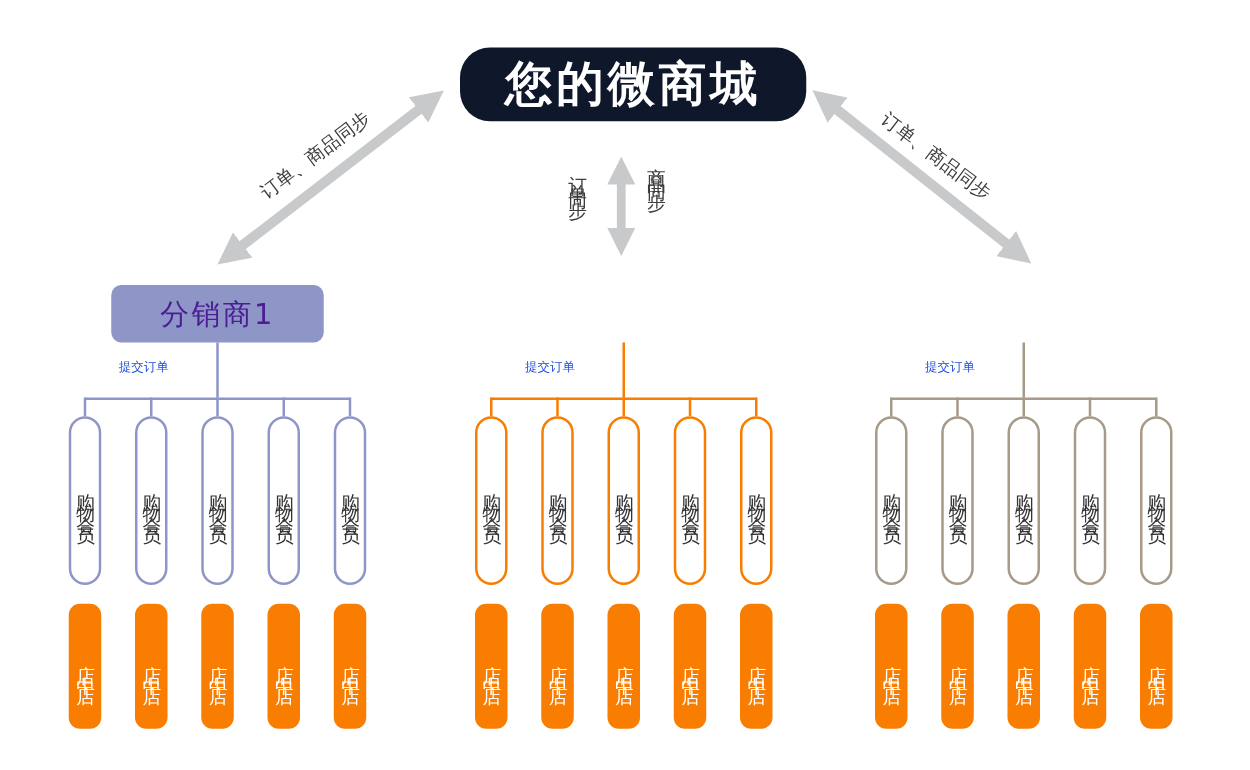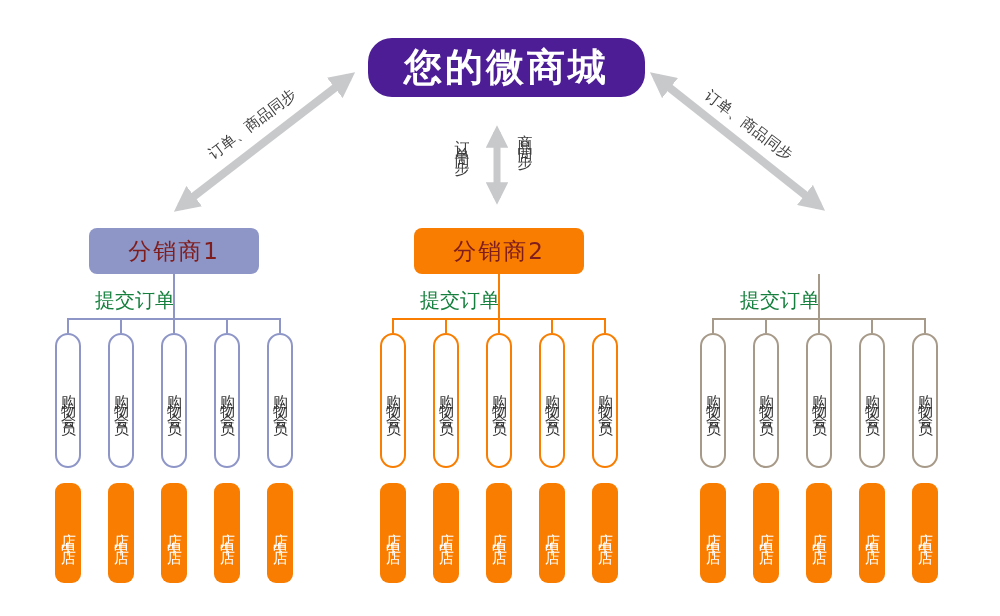--- a/index.html
+++ b/index.html
@@ -42,29 +42,29 @@
   .group.g1 { left: 55px; }
   .group.g2 { left: 380px; }
   .group.g3 { left: 700px; }
 
   .distributor {
     position: absolute;
     left: 34px; top: 0;
     width: 170px; height: 46px;
     border-radius: 8px;
     display: flex; align-items: center; justify-content: center;
-    color: #7f1d1d;
+    color: #4c1d95;
     font-size: 23px;
     letter-spacing: 2px;
   }
   .submit-label {
     position: absolute;
     left: 40px; top: 59px;
-    font-size: 20px;
-    color: #15803d;
+    font-size: 10px;
+    color: #1d4ed8;
     white-space: nowrap;
   }
   .drop-line { position: absolute; left: 118px; top: 46px; width: 1.5px; height: 44px; }
   .bus-line  { position: absolute; left: 13px;  top: 90px; width: 212px; height: 1.5px; }
 
   .columns {
     position: absolute;
     left: 0; top: 90px; width: 238px;
     display: flex;
     justify-content: space-between;
@@ -104,21 +104,21 @@
     <defs>
       <marker id="ah" viewBox="0 0 10 10" refX="7" refY="5" markerWidth="3.2" markerHeight="3.2" orient="auto-start-reverse">
         <path d="M0,0 L10,5 L0,10 z" style="fill: rgb(200, 201, 203);"></path>
       </marker>
     </defs>
     <line x1="180" y1="207" x2="349" y2="77" stroke-width="8" marker-start="url(#ah)" marker-end="url(#ah)" style="stroke: rgb(200, 201, 203);"></line>
     <line x1="497" y1="132" x2="497" y2="198" stroke-width="7" marker-start="url(#ah)" marker-end="url(#ah)" style="stroke: rgb(200, 201, 203);"></line>
     <line x1="656" y1="77" x2="819" y2="206" stroke-width="8" marker-start="url(#ah)" marker-end="url(#ah)" style="stroke: rgb(200, 201, 203);"></line>
   </svg>
 
-  <div class="root-box" style="background: #4c1d95; border-radius: 24px;">
+  <div class="root-box" style="background: #0f172a; border-radius: 24px;">
     <span>您的微商城</span>
   </div>
 
   <div class="edge-label left">订单、商品同步</div>
   <div class="edge-label vert vleft">订单同步</div>
   <div class="edge-label vert vright">商品同步</div>
   <div class="edge-label right">订单、商品同步</div>
 
   <div class="group g1">
     <div class="distributor" style="background: rgb(142, 150, 200);">
@@ -174,23 +174,20 @@
       <span class="vtext">购物会员</span>
     </div>
     <div class="store" style="background: rgb(248, 125, 0);">
       <span class="vtext">店中店</span>
     </div>
   </div>
 </div>
   </div>
 
   <div class="group g2">
-    <div class="distributor" style="background: rgb(248, 125, 0);">
-      <span>分销商2</span>
-    </div>
     <div class="submit-label">提交订单</div>
     <div class="drop-line" style="background: rgb(248, 125, 0);"></div>
     <div class="bus-line" style="background: rgb(248, 125, 0);"></div>
     <div class="columns">
   <div class="column">
     <div class="stub" style="background: rgb(248, 125, 0);"></div>
     <div class="member" style="border-color: rgb(248, 125, 0);">
       <span class="vtext">购物会员</span>
     </div>
     <div class="store" style="background: rgb(248, 125, 0);">

